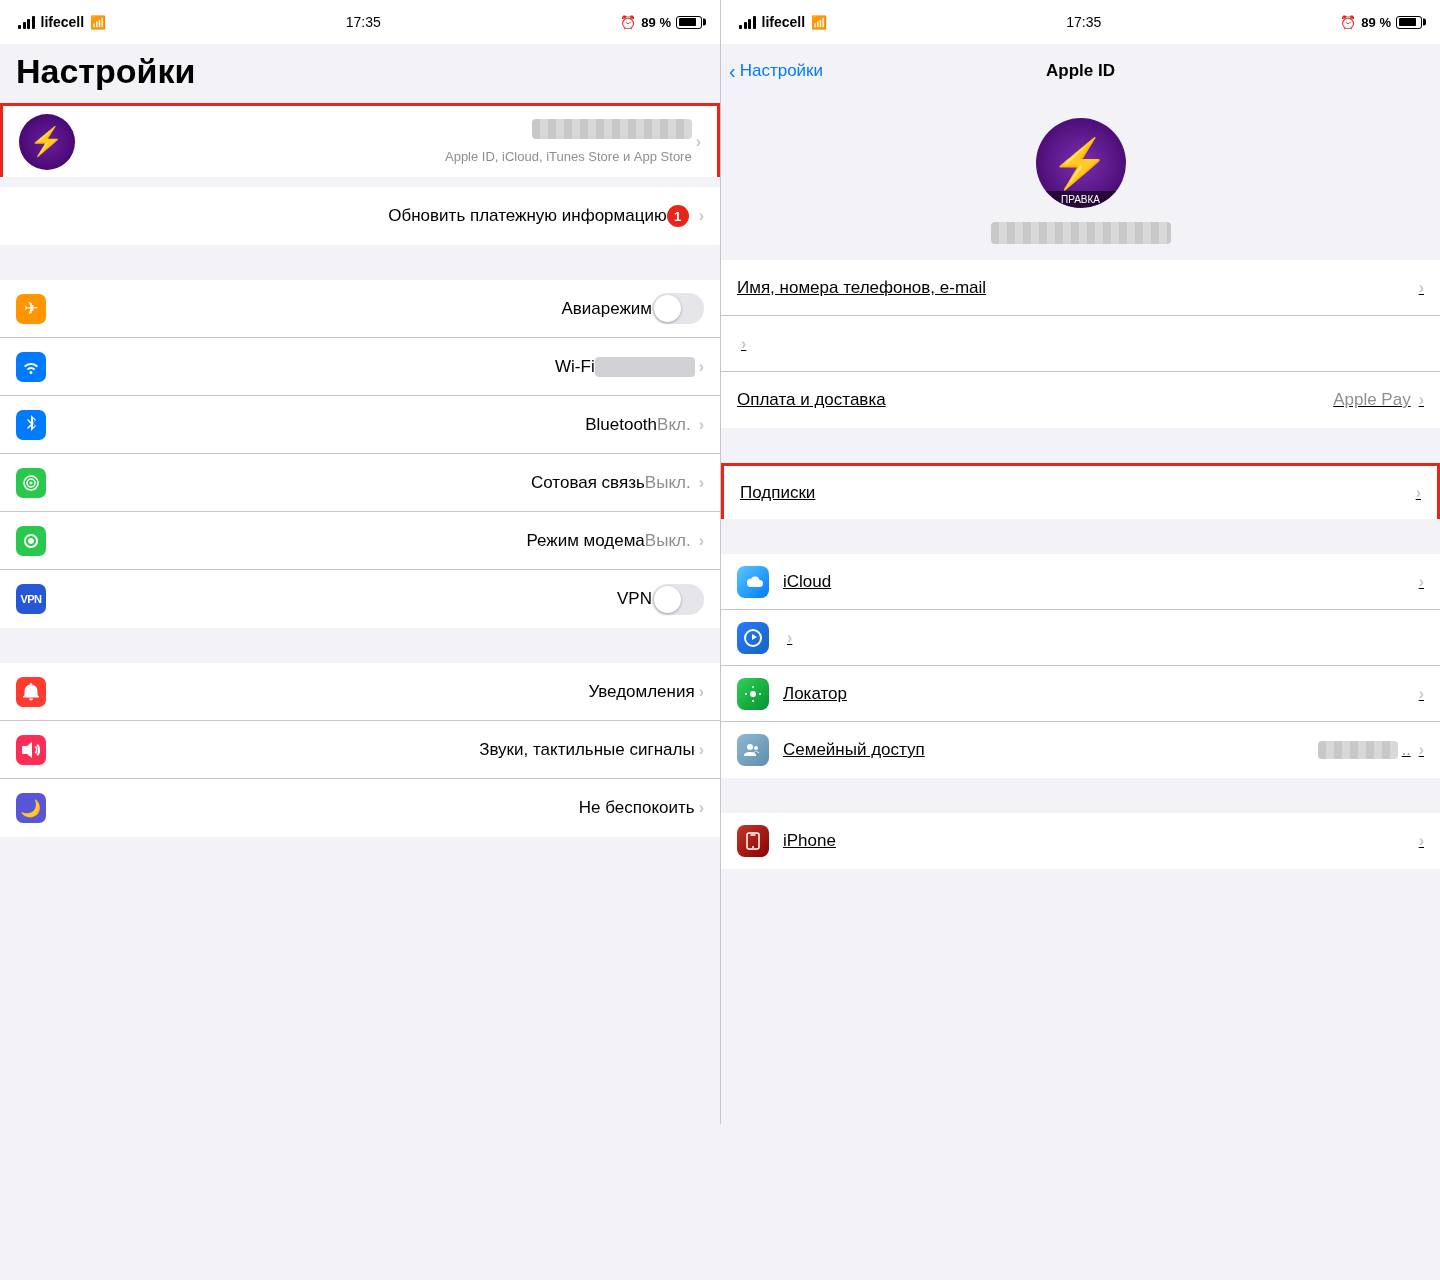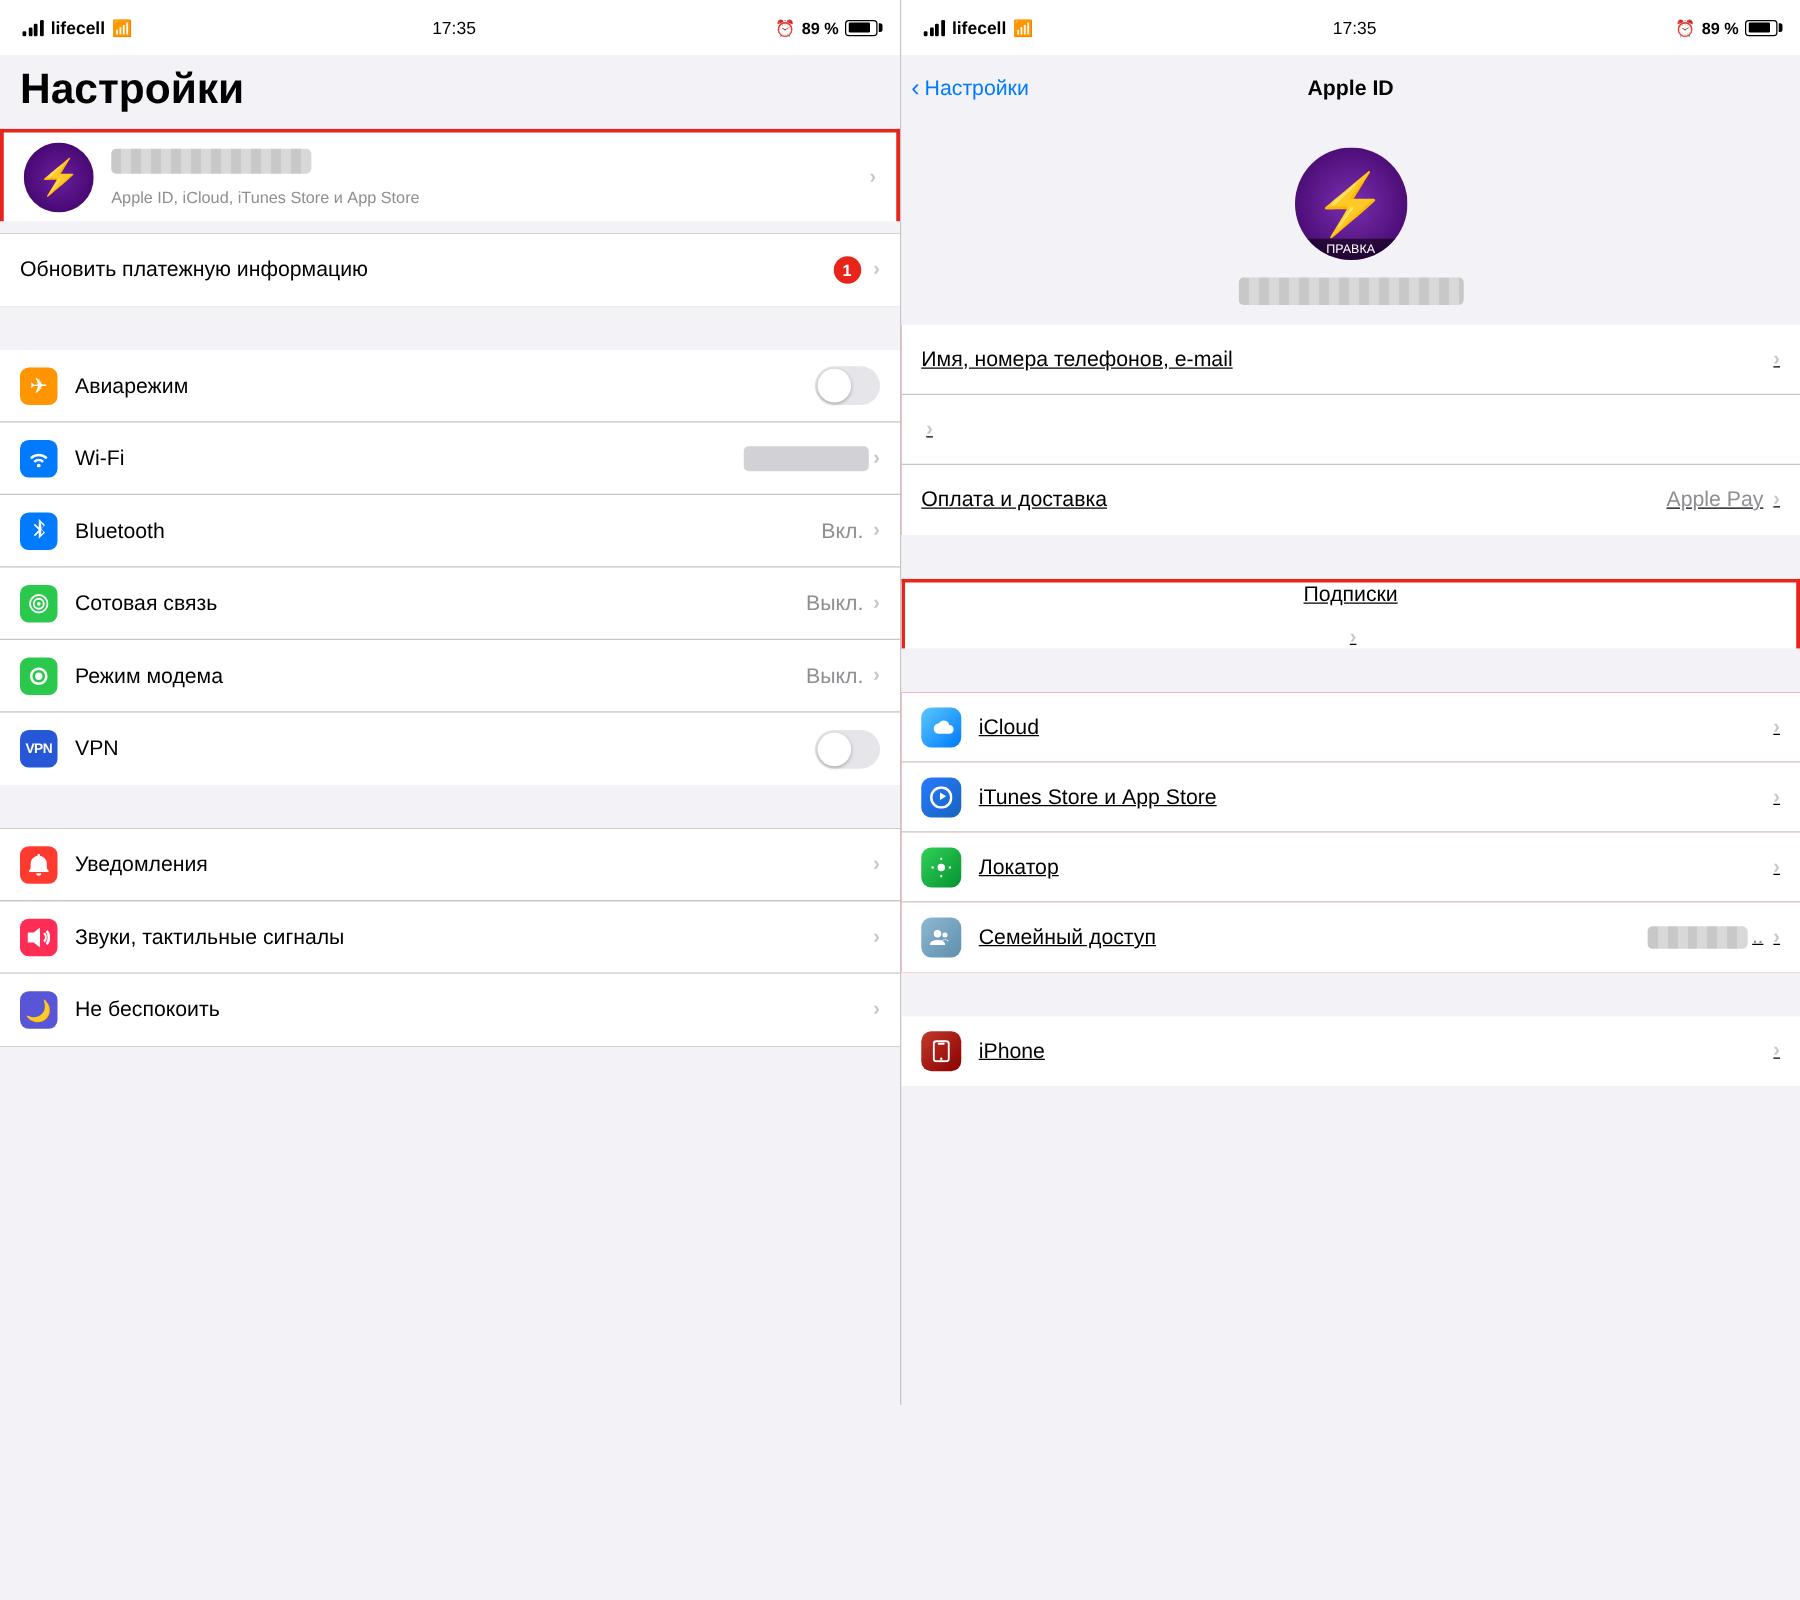--- a/index.html
+++ b/index.html
@@ -103,21 +103,21 @@
     .avatar-lightning {
       width: 100%;
       height: 100%;
       background: radial-gradient(circle at 50% 50%, #6a1fa0, #3a0060);
       display: flex;
       align-items: center;
       justify-content: center;
       font-size: 28px;
     }
 
-    .row-content { flex: 1; }
+    .row-content { flex: 1; text-align: right; }
     .row-title { font-size: 17px; color: #000; }
     .row-subtitle { font-size: 13px; color: #8e8e93; margin-top: 2px; }
     .row-value { font-size: 17px; color: #8e8e93; margin-right: 4px; }
     .chevron { color: #c7c7cc; font-size: 16px; font-weight: 600; margin-left: 4px; }
     .blurred-name {
       display: inline-block;
       background: #c8c8c8;
       color: transparent;
       border-radius: 4px;
       font-size: 17px;
@@ -280,21 +280,20 @@
       border-bottom: 0.5px solid #c6c6c8;
       cursor: pointer;
     }
     .right-row:last-child { border-bottom: none; }
     .right-row-text { flex: 1; font-size: 17px; color: #000; }
     .right-row-value { font-size: 17px; color: #8e8e93; margin-right: 4px; }
 
     
     .subscription-row {
       border: 3px solid #e8251a;
-      flex-direction: column;
     }
 
     
     .service-icon {
       width: 32px;
       height: 32px;
       border-radius: 8px;
       display: flex;
       align-items: center;
       justify-content: center;
@@ -581,21 +580,20 @@
         <span class="right-row-text">iCloud</span>
         <span class="chevron">›</span>
       </div>
 
       <div class="right-row">
         <div class="service-icon" style="background:linear-gradient(135deg,#2979ff,#1565c0);">
           <svg width="18" height="18" viewBox="0 0 18 18" fill="white">
               <path d="M9 0a9 9 0 100 18A9 9 0 009 0zm0 2a7 7 0 110 14A7 7 0 019 2zm-1 3v6l5-3-5-3z"></path>
             </svg>
         </div>
-        <span class="right-row-text">iTunes Store и App Store</span>
         <span class="chevron">›</span>
       </div>
 
       <div class="right-row">
         <div class="service-icon" style="background:linear-gradient(135deg,#30d158,#059231);">
           <svg width="16" height="16" viewBox="0 0 16 16" fill="white">
               <circle cx="8" cy="8" r="3"></circle>
               <path d="M8 0v2M8 14v2M0 8h2M14 8h2" stroke="white" stroke-width="1.5"></path>
             </svg>
         </div>

